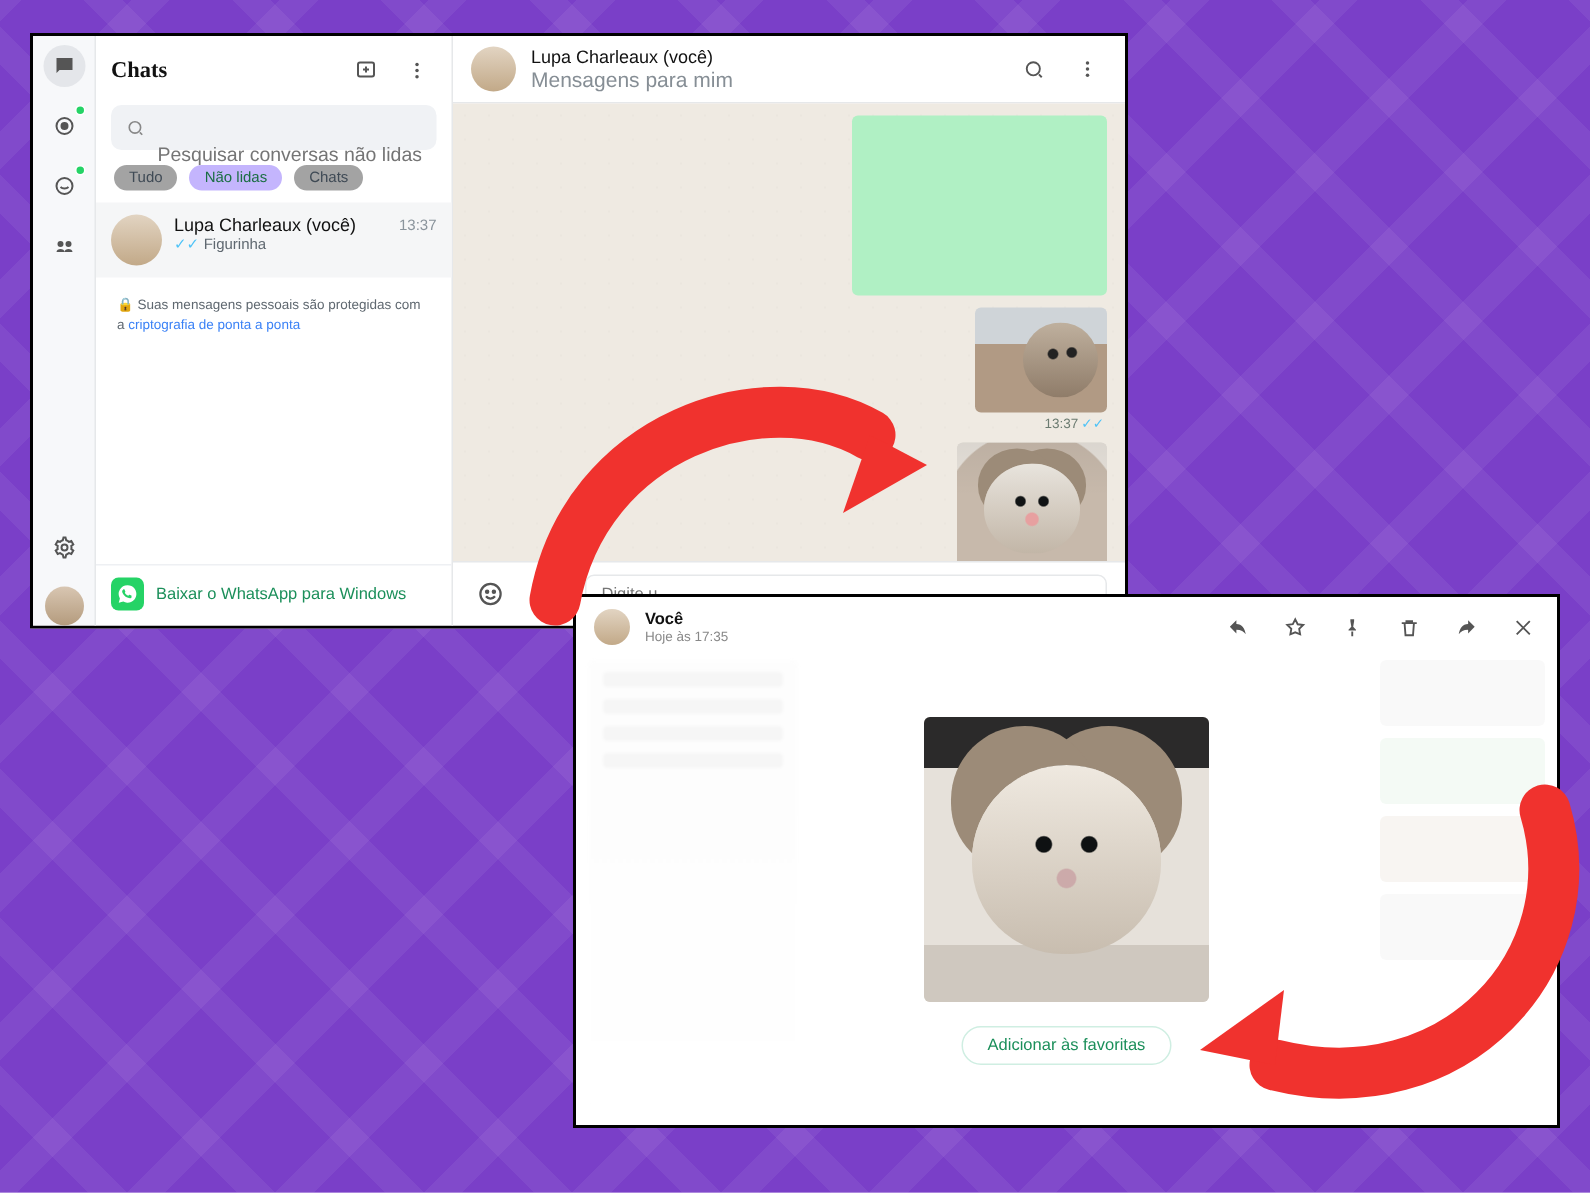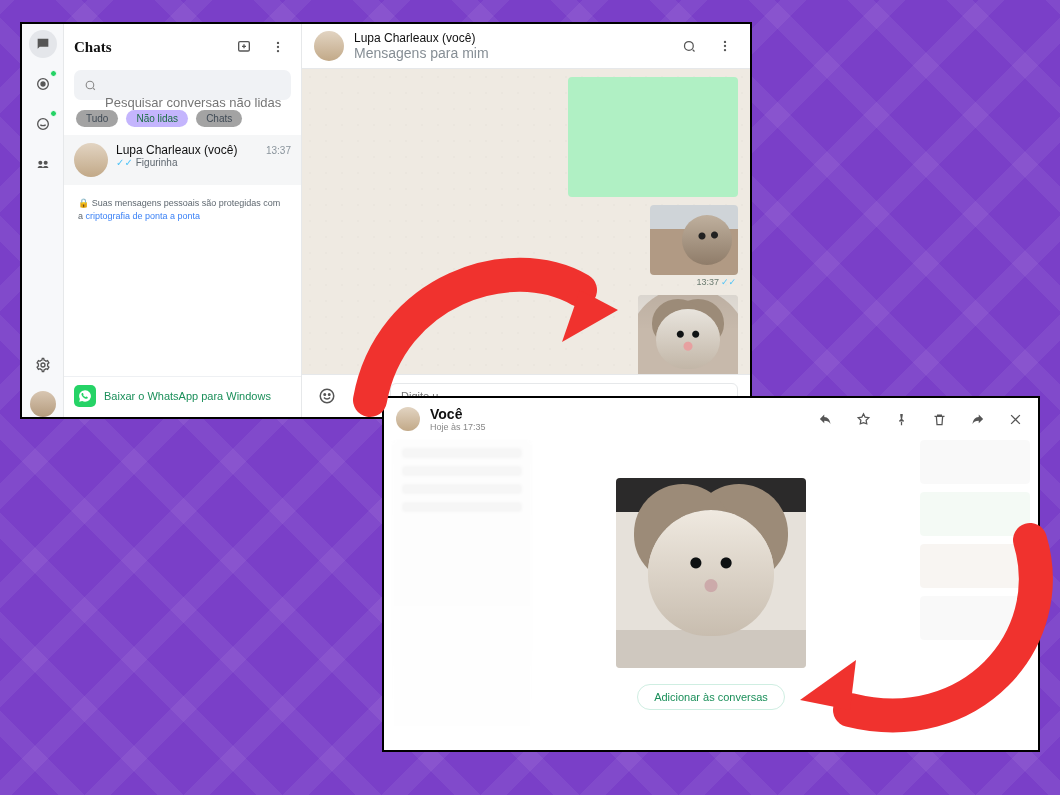--- a/index.html
+++ b/index.html
@@ -107,21 +107,21 @@
   .chat-input .pill-input { flex:1; height:26px; border-radius:6px; background:#fff; border:1px solid #e6e8ea; display:flex; align-items:center; padding:0 10px; font-size:11px; color:#888;}
   .chat-input .pill-input input{border:none;outline:none;flex:1;background:transparent;font-size:11px;}
 
   
   .win2 {
     position:absolute; left:382px; top:396px; width:658px; height:356px;
     background:#fff; border:2px solid #000;
   }
   .view-head { display:flex; align-items:center; padding:8px 12px; gap:10px; }
   .view-head .avatar-sm{ width:24px; height:24px;}
-  .view-head .vt1{ font-size:14px; color:#111; font-weight:600;}
+  .view-head .vt1{ font-size:11px; color:#111; font-weight:600;}
   .view-head .vt2{ font-size:9px; color:#888;}
   .view-head .spacer{flex:1}
   .view-head .tb-icon{width:22px;height:22px;display:flex;align-items:center;justify-content:center;color:#555;border-radius:4px;margin-left:6px;}
   .ghost-panel {
     position:absolute; left:8px; top:42px; width:140px; bottom:10px;
     background:linear-gradient(180deg,#fafafa,#fff);
     filter:blur(1px); opacity:.35; border-radius:4px;
   }
   .ghost-panel .gline{height:10px;background:#e6e6e6;margin:8px 10px;border-radius:3px;}
   .view-body{position:absolute; left:0; right:0; top:40px; bottom:0; display:flex; flex-direction:column; align-items:center; justify-content:center;}
@@ -377,21 +377,21 @@
       <div class="thumb"></div>
       <div class="thumb"></div>
       <div class="thumb"></div>
   </div>
 
   <div class="view-body">
     <div class="big-sticker">
       <div class="stripes"></div>
         <div class="cathead"></div>
     </div>
-    <button class="fav-btn">Adicionar às conversas</button>
+    <button class="fav-btn">Adicionar às favoritas</button>
   </div>
 </div>
 
 <svg class="arrow-svg" style="left:330px;top:230px" width="320" height="200" viewBox="0 0 320 200">
   <path d="M40 170 C 60 60, 180 20, 250 60" stroke="#f0322e" stroke-width="34" fill="none" stroke-linecap="round"></path>
   <polygon points="250,60 288,80 232,112" fill="#f0322e"></polygon>
 </svg>
 
 <svg class="arrow-svg" style="left:760px;top:520px" width="300" height="260" viewBox="0 0 300 260">
   <path d="M270 20 C 300 120, 210 220, 90 190" stroke="#f0322e" stroke-width="34" fill="none" stroke-linecap="round"></path>

